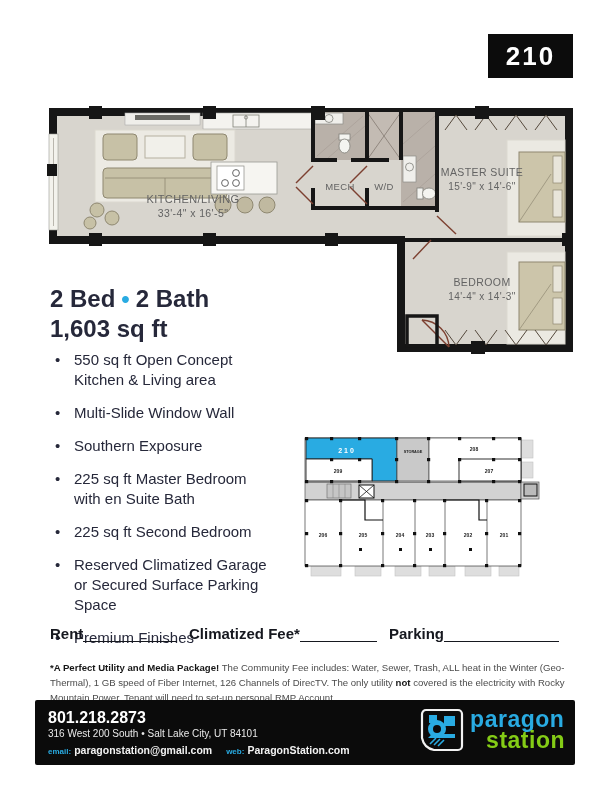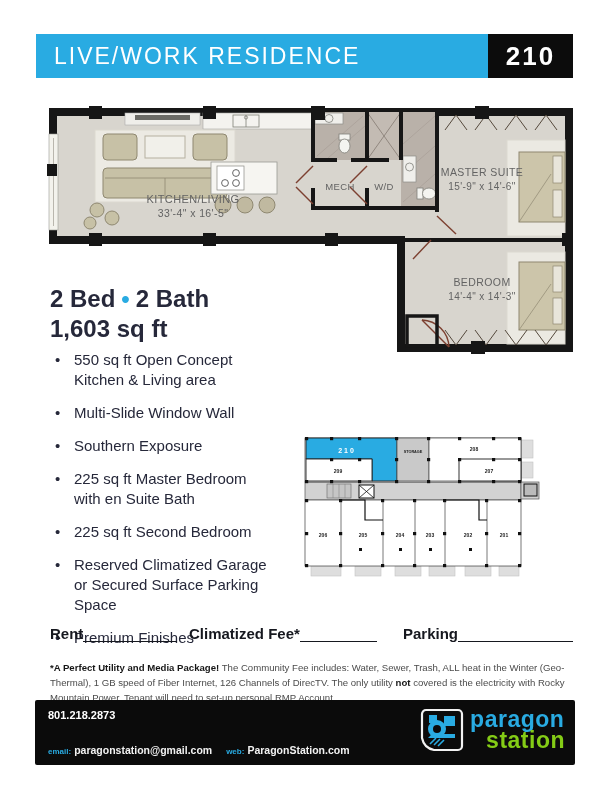--- a/index.html
+++ b/index.html
@@ -43,51 +43,48 @@
   
   #pricing{
     position:absolute;left:50px;top:622px;width:523px;height:20px;
     display:flex;align-items:flex-end;
   }
   .price-group{display:flex;align-items:flex-end;}
   .price-label{font-size:15px;font-weight:bold;color:#16181f;white-space:nowrap;}
   .price-line{border-bottom:1.6px solid #16181f;height:15px;}
   #rent-group{width:127px;} #rent-group .price-line{flex:1;}
   #fee-group{width:188px;margin-left:12px;} #fee-group .price-line{flex:1;}
-  #parking-group{width:170px;margin-left:26px;} #parking-group .price-line{flex:1;}
+  #parking-group{width:170px;margin-left:12px;} #parking-group .price-line{flex:1;}
   .price-group{display:flex;}
   
   #disclaimer{
     position:absolute;left:50px;top:650px;width:524px;
     font-size:9.6px;line-height:1.58;color:#4b4b4b;
   }
   #disclaimer .bold{font-weight:bold;color:#161616;}
   
   #footer{
     position:absolute;left:35px;top:700px;width:540px;height:65px;
     background:#0b0b0b;border-radius:2px;color:#ffffff;
   }
-  #footer-phone{position:absolute;left:13px;top:9px;font-size:11px;font-weight:bold;}
+  #footer-phone{position:absolute;left:13px;top:9px;font-size:16px;font-weight:bold;}
   #footer-address{position:absolute;left:13px;top:28px;font-size:10px;color:#e9e9e9;}
   #footer-contact{position:absolute;left:13px;top:44px;font-size:10.5px;display:flex;align-items:baseline;}
   .contact-label{color:#29ABE2;font-weight:bold;font-size:8px;margin-right:3px;}
   .contact-value{color:#f2f2f2;margin-right:14px;font-weight:bold;}
   #footer-logo{position:absolute;right:10px;top:8px;display:flex;}
   #logo-text{margin-left:6px;line-height:1;}
   #brand-top{color:#29ABE2;font-size:23px;font-weight:bold;letter-spacing:.5px;}
   #brand-bottom{color:#84cc16;font-size:23px;font-weight:bold;margin-top:-2px;margin-left:16px;letter-spacing:.5px;}
 </style>
 </head>
 <body>
 
 <div id="page">
 
-  <div id="header-bar">
-    <span id="header-title">LIVE/WORK RESIDENCE</span>
-  </div>
   <div id="unit-box">
     <span id="unit-number">210</span>
   </div>
 
   <svg id="floorplan" viewBox="0 0 530 252">
 
     <path d="M8,8 H524 V244 H356 V136 H8 Z" fill="#d8d5ce" stroke="#161616" stroke-width="8"></path>
 
     <rect x="4" y="30" width="9" height="96" fill="#f3f2ec" stroke="#9a9a94" stroke-width="0.6"></rect>
     <line x1="8.5" y1="34" x2="8.5" y2="122" stroke="#b9b6ad" stroke-width="1"></line>
@@ -342,20 +339,21 @@
     <div class="price-group" id="parking-group">
       <span class="price-label">Parking</span>
       <span class="price-line"></span>
     </div>
   </div>
 
   <p id="disclaimer"><span class="bold">*A Perfect Utility and Media Package!</span><span> The Community Fee includes: Water, Sewer, Trash, ALL heat in the Winter (Geo-Thermal), 1 GB speed of Fiber Internet, 126 Channels of DirecTV. The only utility </span><span class="bold">not</span><span> covered is the electricity with Rocky Mountain Power. Tenant will need to set-up personal RMP Account.</span></p>
 
   <div id="footer">
     <div id="footer-phone">801.218.2873</div>
+    <div id="footer-address">316 West 200 South • Salt Lake City, UT 84101</div>
     <div id="footer-contact">
       <span class="contact-label">email:</span>
       <span class="contact-value">paragonstation@gmail.com</span>
       <span class="contact-label">web:</span>
       <span class="contact-value">ParagonStation.com</span>
     </div>
     <div id="footer-logo">
       <svg width="44" height="44" viewBox="0 0 44 44">
         <path d="M6,2 H38 A4,4 0 0 1 42,6 V38 A4,4 0 0 1 38,42 H14 Q4,40 2,30 V6 A4,4 0 0 1 6,2 Z" fill="#0b0b0b" stroke="#f2f2f2" stroke-width="2.2"></path>
         <rect x="9" y="7" width="8" height="8" fill="#29ABE2"></rect>

